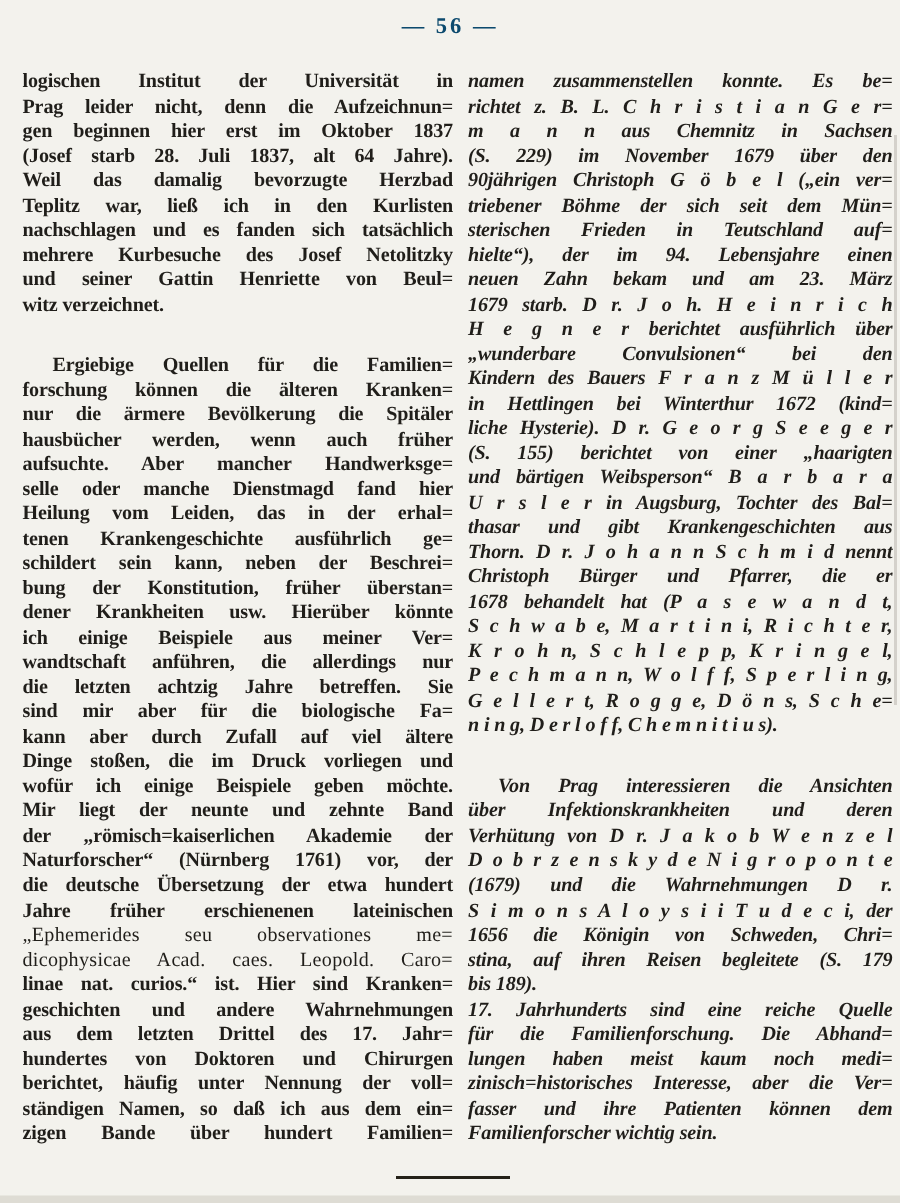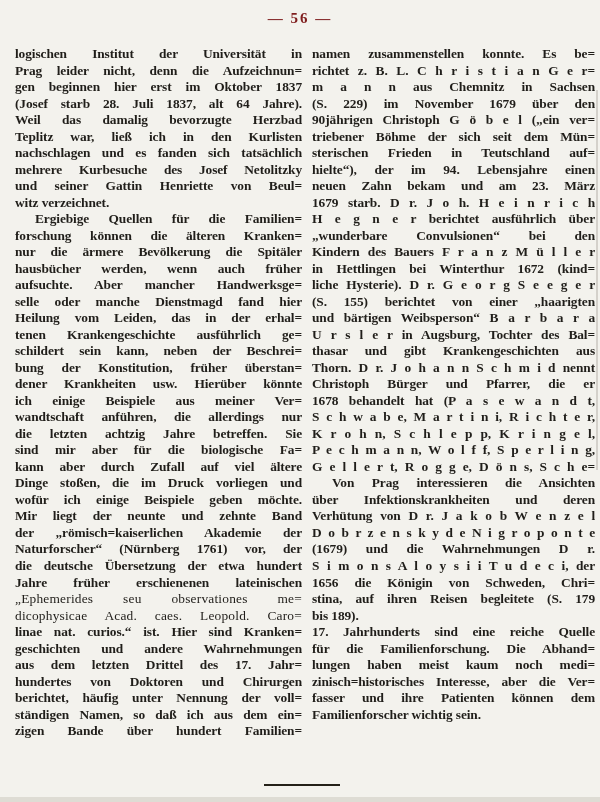--- a/index.html
+++ b/index.html
@@ -7,39 +7,39 @@
     width: 600px; height: 802px;
     background: #f3f2ed;
     font-family: "Liberation Serif", "DejaVu Serif", serif;
     color: #201e1a;
     overflow: hidden;
   }
   .page { position: relative; width: 600px; height: 802px; background: #f3f2ed; }
   .header {
     position: absolute; top: 10px; left: 0; width: 600px;
     text-align: center; font-weight: bold; font-size: 15px;
-    letter-spacing: 2px; color: #7f1d1d;
+    letter-spacing: 2px; color: #0c4a6e;
   }
   .cols { position: absolute; top: 46px; left: 15px; display: flex; gap: 10px; }
   .col-left  { width: 287px; }
-  .col-right { width: 283px; }
+  .col-right { width: 283px; font-style: italic; }
   .ln {
     font-weight: bold;
     font-size: 13.4px;
     line-height: 16.53px;
     height: 16.53px;
     white-space: nowrap;
     overflow: visible;
     letter-spacing: -0.1px;
     text-align: justify;
     text-align-last: justify;
     -moz-text-align-last: justify;
   }
   .ln.end { text-align-last: left; -moz-text-align-last: left; }
-  .ln.ind { padding-left: 20px; }
+  .ln.ind { padding-left: 20px; margin-top: 24px; }
   .ln.latin { font-weight: normal; letter-spacing: 0.2px; }
   .divider {
     position: absolute; left: 264px; top: 784px; width: 76px; height: 0;
     border-top: 2.5px solid #242118;
   }
   .edge {
     position: absolute; left: 0; top: 797px; width: 600px; height: 5px;
     background: #dedcd4;
   }
   .artifact {
@@ -118,20 +118,21 @@
         <div class="ln">und bärtigen Weibsperson“ B a r b a r a</div>
         <div class="ln">U r s l e r in Augsburg, Tochter des Bal=</div>
         <div class="ln">thasar und gibt Krankengeschichten aus</div>
         <div class="ln">Thorn. D r. J o h a n n S c h m i d nennt</div>
         <div class="ln">Christoph Bürger und Pfarrer, die er</div>
         <div class="ln">1678 behandelt hat (P a s e w a n d t,</div>
         <div class="ln">S c h w a b e, M a r t i n i, R i c h t e r,</div>
         <div class="ln">K r o h n, S c h l e p p, K r i n g e l,</div>
         <div class="ln">P e c h m a n n, W o l f f, S p e r l i n g,</div>
         <div class="ln">G e l l e r t, R o g g e, D ö n s, S c h e=</div>
+        <div class="ln end">n i n g, D e r l o f f, C h e m n i t i u s).</div>
         <div class="ln ind">Von Prag interessieren die Ansichten</div>
         <div class="ln">über Infektionskrankheiten und deren</div>
         <div class="ln">Verhütung von D r. J a k o b W e n z e l</div>
         <div class="ln">D o b r z e n s k y d e N i g r o p o n t e</div>
         <div class="ln">(1679) und die Wahrnehmungen D r.</div>
         <div class="ln">S i m o n s A l o y s i i T u d e c i, der</div>
         <div class="ln">1656 die Königin von Schweden, Chri=</div>
         <div class="ln">stina, auf ihren Reisen begleitete (S. 179</div>
         <div class="ln end">bis 189).</div>
         <div class="ln">17. Jahrhunderts sind eine reiche Quelle</div>

